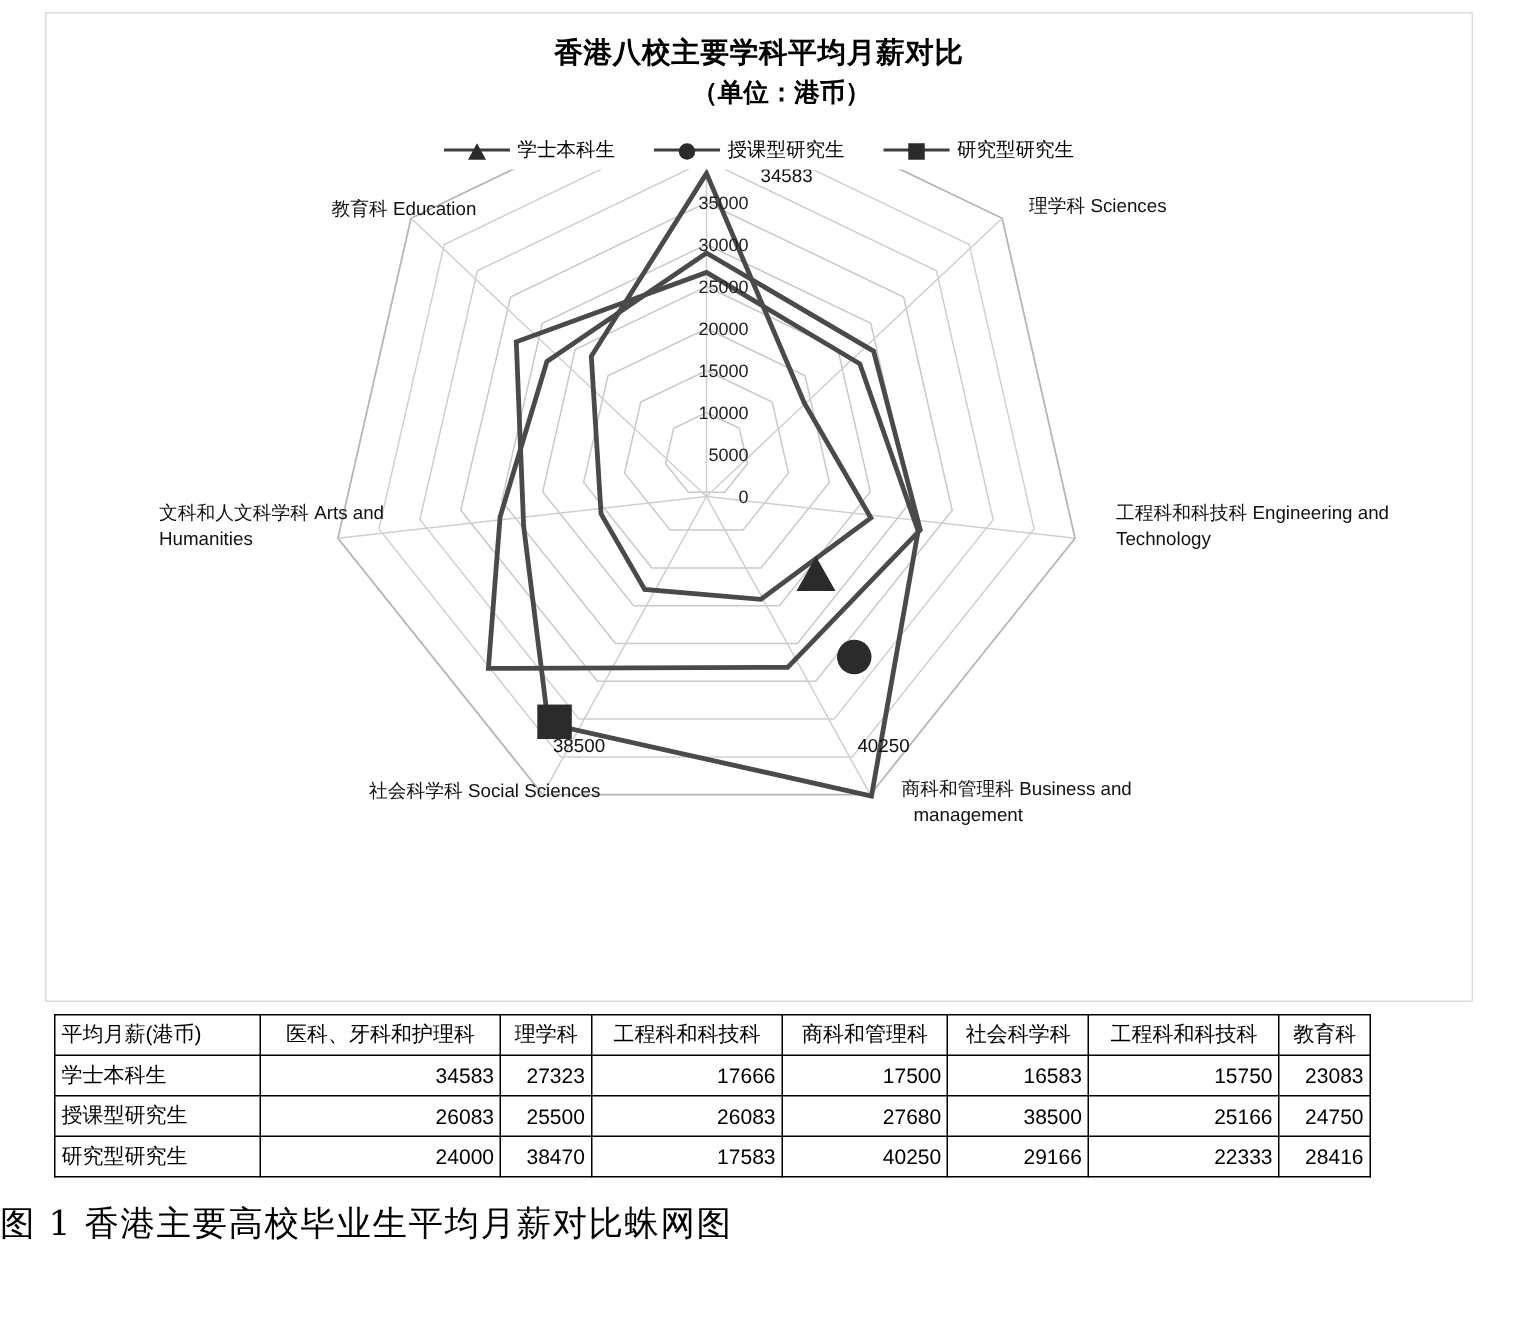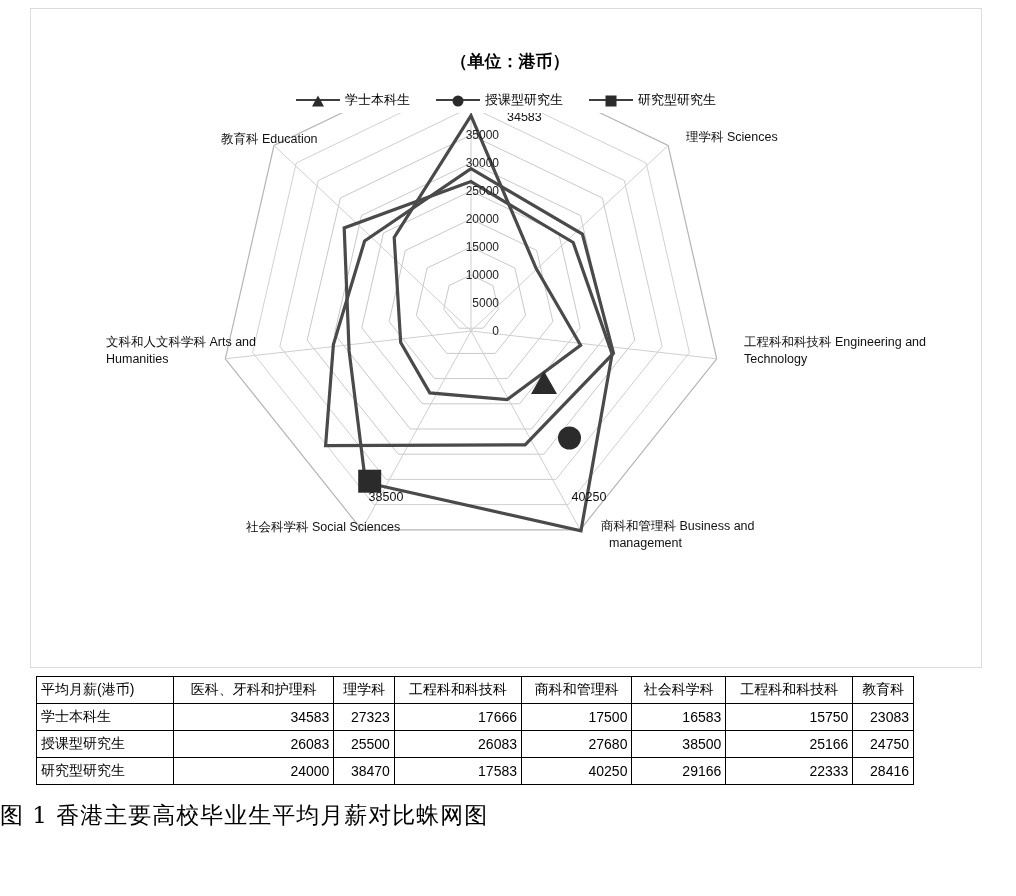--- a/index.html
+++ b/index.html
@@ -40,21 +40,21 @@
     width: 100%;
     text-align: center;
     font-size: 19px;
     font-weight: bold;
     line-height: 26px;
     letter-spacing: 0.5px;
   }
   #chart-subtitle {
     position: absolute;
     top: 41px;
-    left: 4px;
+    left: 15px;
     width: 100%;
     text-align: center;
     font-size: 17px;
     font-weight: bold;
     line-height: 24px;
   }
 
   
   #legend {
     position: absolute;
@@ -175,20 +175,21 @@
     letter-spacing: 1px;
   }
 </style>
 </head>
 <body>
 
 <div id="page">
 
   <div id="chart-panel">
 
+    <div id="chart-title">香港八校主要学科平均月薪对比</div>
     <div id="chart-subtitle">（单位：港币）</div>
 
     <div id="legend">
       <div class="legend-entry">
         <span class="legend-line">
             <span class="mk tri"></span>
           </span>
         <span class="legend-label">学士本科生</span>
       </div>
       <div class="legend-entry">

